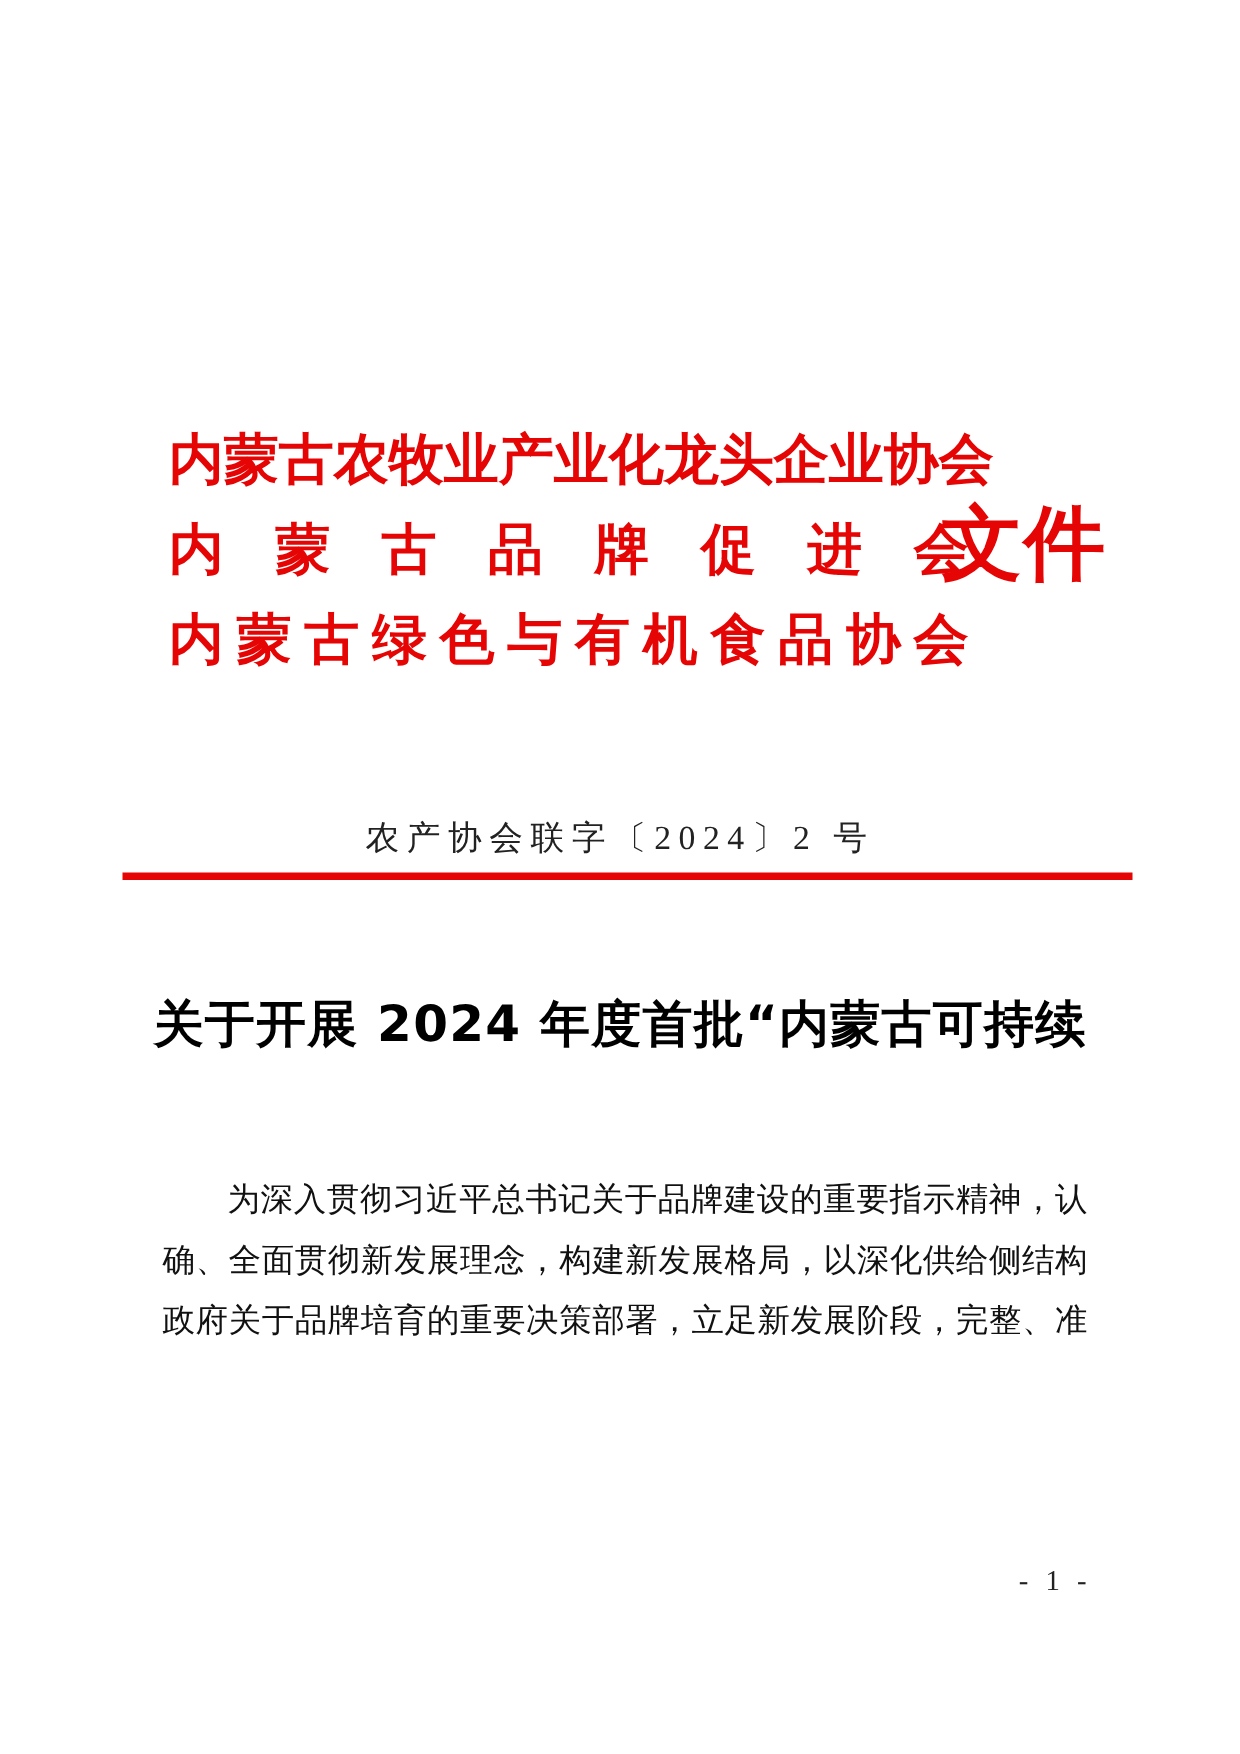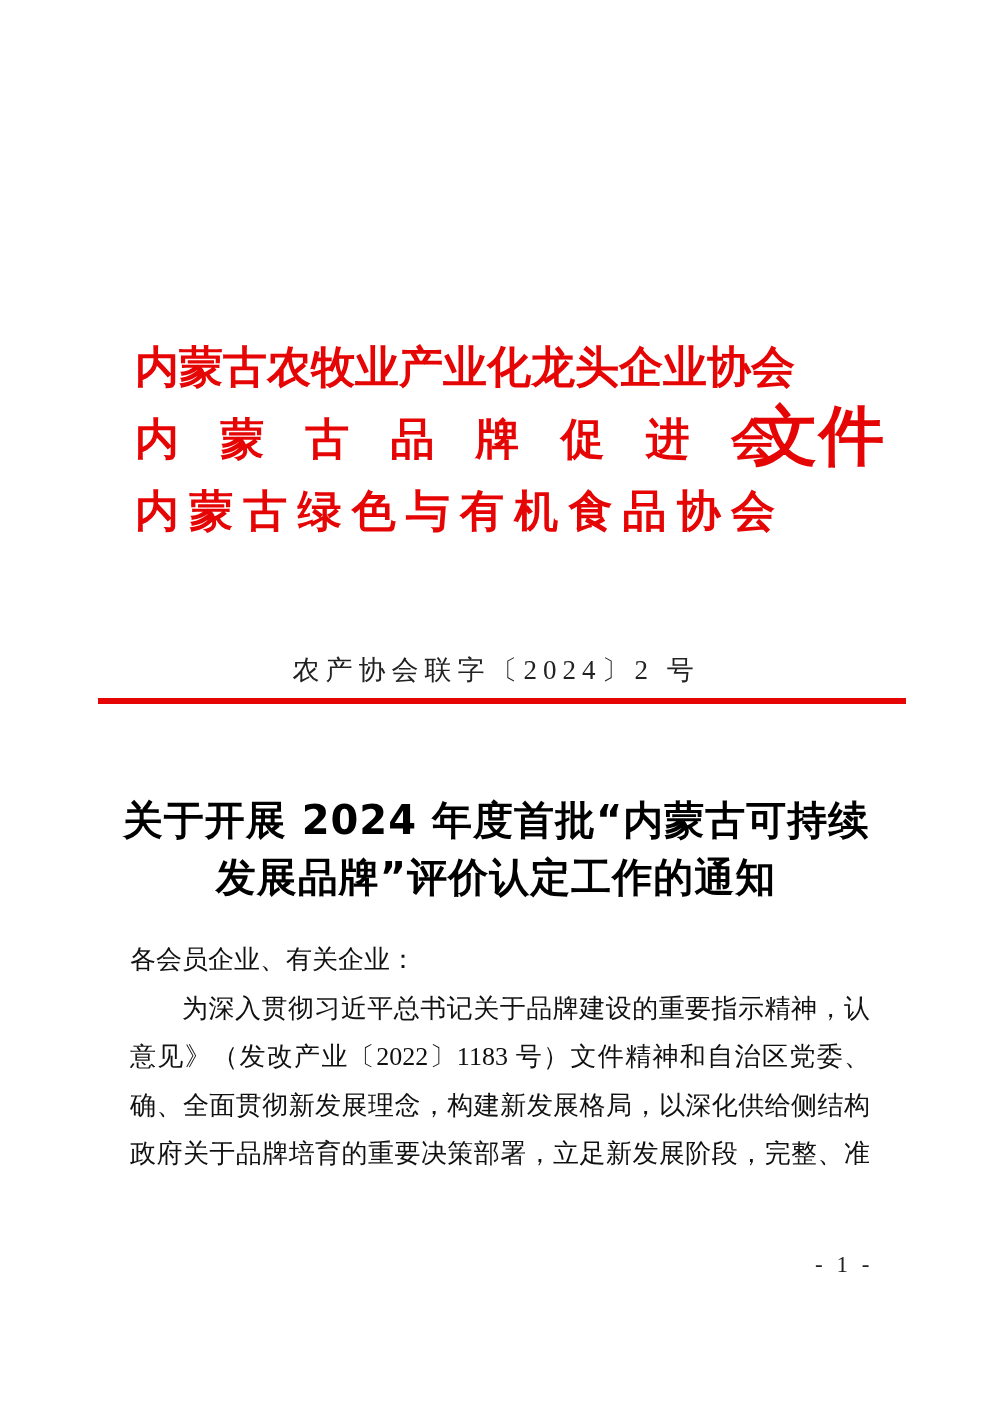--- a/index.html
+++ b/index.html
@@ -167,26 +167,23 @@
       </div>
   </div>
   <div class="doc-type">文件</div>
 
   <div class="doc-number">农产协会联字〔2024〕2 号</div>
 
   <div class="red-rule"></div>
 
   <div class="doc-title">
     <div>关于开展 2024 年度首批“内蒙古可持续</div>
-    <div>发展品牌”评价认定工作的通知</div>
   </div>
 
   <div class="body-block">
-    <div class="salutation">各会员企业、有关企业：</div>
     <div class="para-line indent">为深入贯彻习近平总书记关于品牌建设的重要指示精神，认</div>
-    <div class="para-line">意见》（发改产业〔2022〕1183 号）文件精神和自治区党委、</div>
     <div class="para-line">确、全面贯彻新发展理念，构建新发展格局，以深化供给侧结构</div>
     <div class="para-line">政府关于品牌培育的重要决策部署，立足新发展阶段，完整、准</div>
   </div>
 
   <div class="page-number">- 1 -</div>
 
 </div>
 
 </body></html>

